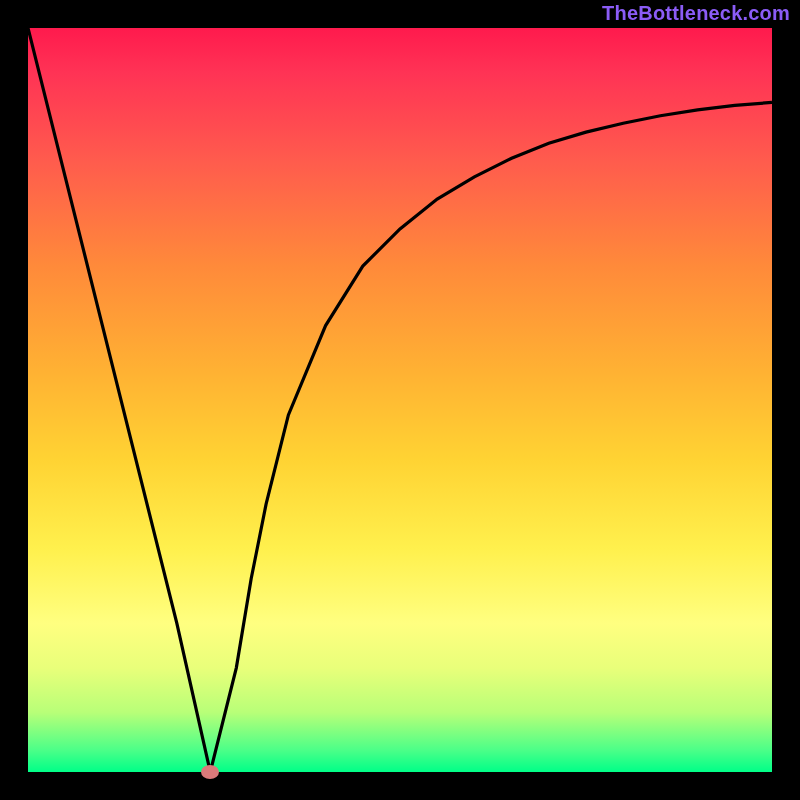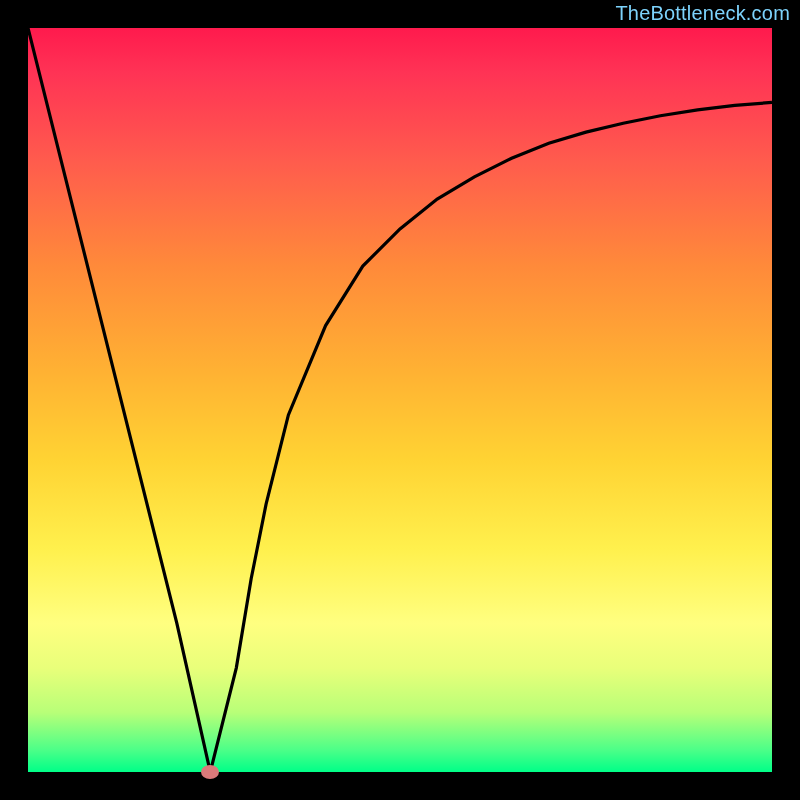--- a/index.html
+++ b/index.html
@@ -8,23 +8,23 @@
     width: 800px;
     height: 800px;
     overflow: hidden;
     background: #000;
     font-family: Arial, Helvetica, sans-serif;
   }
   .attribution {
     position: absolute;
     top: 2px;
     right: 10px;
-    color: #7dd3fc;
+    color: #8b5cf6;
     font-size: 20px;
-    font-weight: 400;
+    font-weight: 700;
     letter-spacing: 0.2px;
     z-index: 10;
   }
   .frame {
     position: absolute;
     left: 28px;
     top: 28px;
     width: 744px;
     height: 744px;
     background: linear-gradient(to bottom,

